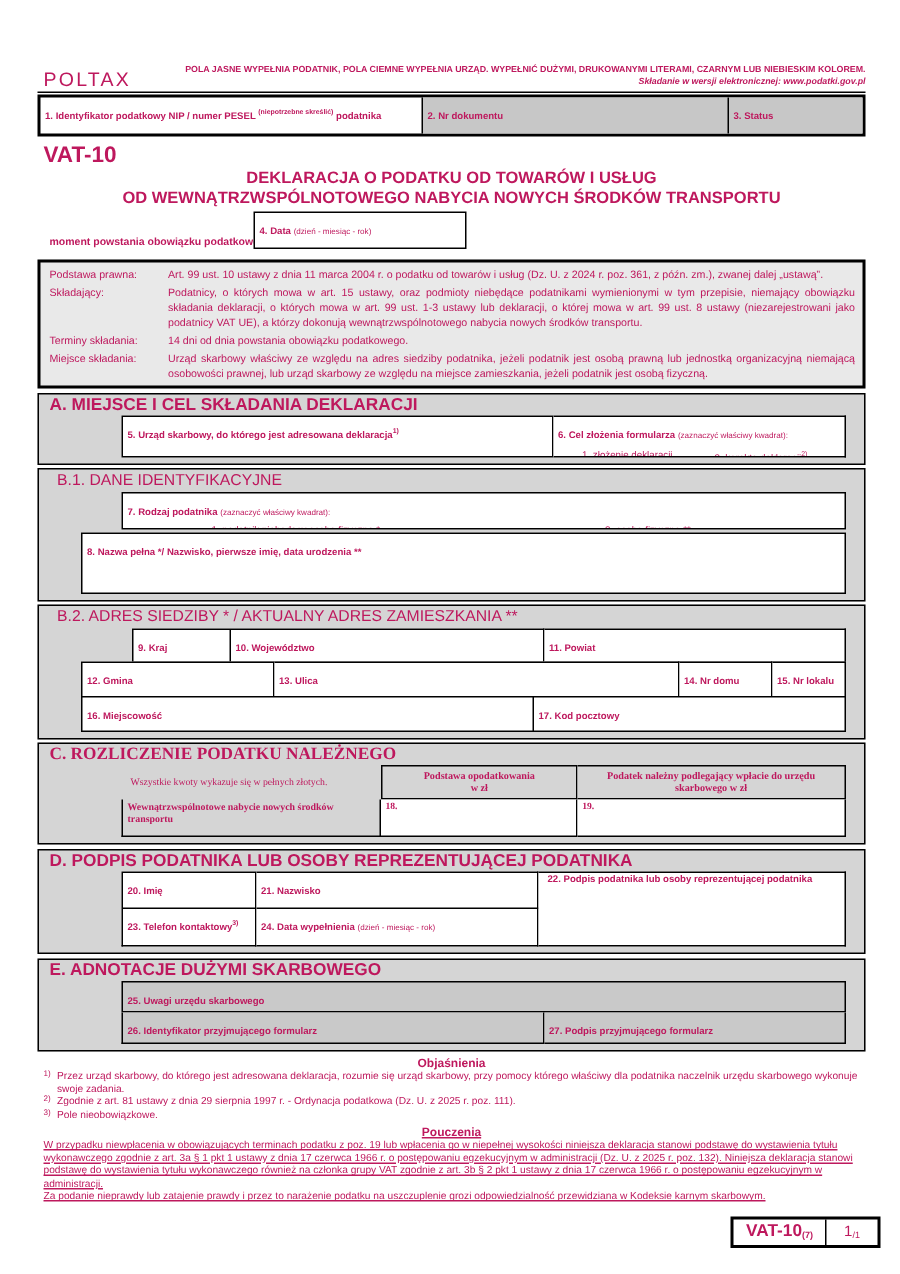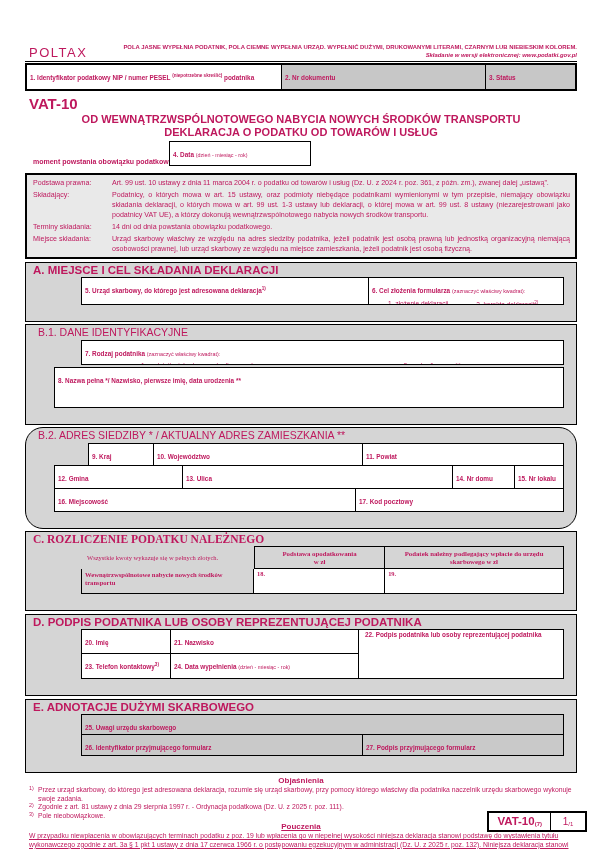--- a/index.html
+++ b/index.html
@@ -34,21 +34,21 @@
   .datebox { position:absolute; left:144px; top:-1px; width:142px; height:25px; border:1.5px solid #000; background:#fff; padding:1px 3px; }
 
   
   .legal { border:2px solid #000; background:#e9e9e9; margin-top:4px; padding:3px 5px 3px 6px; }
   .legalrow { display:flex; font-size:7.1px; line-height:1.42; margin-bottom:2px; }
   .legalrow:last-child { margin-bottom:0; }
   .legallabel { width:79px; flex:none; }
   .legaltext { flex:1; text-align:justify; }
 
   
-  .sect { border:1.5px solid #000; background:#d5d5d5; margin-top:3px; padding-bottom:16px; }
+  .sect { border:1.5px solid #000; background:#d5d5d5; margin-top:3px; padding-bottom:4px; }
   .sect-title { font-size:11.5px; font-weight:bold; padding:1px 0 1px 7px; }
   .subsect-title { font-size:10.5px; font-weight:normal; padding:1px 0 2px 12px; }
   .frow { display:flex; margin:0 12px 0 55px; }
   .frow.ind28 { margin-left:28px; }
   .frow.ind62 { margin-left:62px; }
   .frow.gap { margin-top:2px; }
   .fbox { background:#fff; border:1px solid #000; padding:1px 3px; overflow:hidden; }
   .fbox + .fbox { border-left:0; }
   .optline { display:flex; font-size:6.5px; margin-top:3px; }
 
@@ -119,22 +119,22 @@
       </div>
       <div class="idcell dark" style="width:204px;">
         <span class="flabel">2. Nr dokumentu</span>
       </div>
       <div class="idcell dark" style="flex:1;">
         <span class="flabel">3. Status</span>
       </div>
     </div>
 
     <div class="formcode">VAT-10</div>
+    <div class="maintitle">DEKLARACJA O PODATKU OD TOWARÓW I USŁUG</div>
     <div class="maintitle">OD WEWNĄTRZWSPÓLNOTOWEGO NABYCIA NOWYCH ŚRODKÓW TRANSPORTU</div>
-    <div class="maintitle">DEKLARACJA O PODATKU OD TOWARÓW I USŁUG</div>
 
     <div class="momentrow">
       <span class="momentlabel">moment powstania obowiązku podatkowego</span>
       <div class="datebox">
         <span class="flabel"><span>4. Data</span>
           <span class="fhint">(dzień - miesiąc - rok)</span></span>
       </div>
     </div>
 
     <div class="legal">
@@ -186,21 +186,21 @@
           </div>
         </div>
       </div>
       <div class="frow ind28 gap" style="height:41px;">
         <div class="fbox" style="flex:1;">
           <span class="flabel">8. Nazwa pełna */ Nazwisko, pierwsze imię, data urodzenia **</span>
         </div>
       </div>
     </div>
 
-    <div class="sect" style="margin-top:2px;border-radius:18px;">
+    <div class="sect" style="margin-top:2px;">
       <div class="subsect-title">B.2. ADRES SIEDZIBY * / AKTUALNY ADRES ZAMIESZKANIA **</div>
       <div class="frow ind62" style="height:23px;">
         <div class="fbox" style="width:66px;"><span class="flabel">9. Kraj</span></div>
         <div class="fbox" style="width:209px;"><span class="flabel">10. Województwo</span></div>
         <div class="fbox" style="flex:1;"><span class="flabel">11. Powiat</span></div>
       </div>
       <div class="frow ind28" style="height:24px; margin-top:-1px;">
         <div class="fbox" style="width:129px;"><span class="flabel">12. Gmina</span></div>
         <div class="fbox" style="width:270px;"><span class="flabel">13. Ulica</span></div>
         <div class="fbox" style="width:62px;"><span class="flabel">14. Nr domu</span></div>

